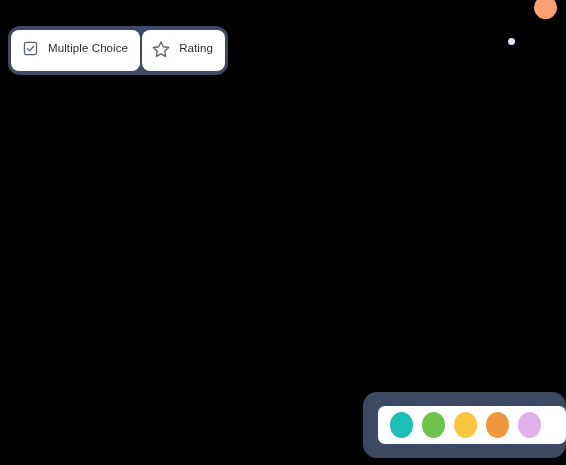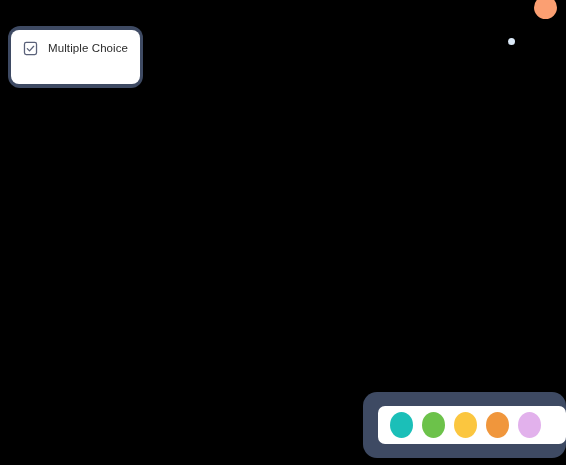--- a/index.html
+++ b/index.html
@@ -38,21 +38,21 @@
     box-shadow: 0 2px 7px rgba(0,0,0,0.55);
   }
 
   .tool-button {
     display: flex;
     flex-direction: row;
     align-items: center;
     gap: 9px;
     background: #ffffff;
     border-radius: 8px;
-    padding: 8px 12px 25px 10px;
+    padding: 8px 12px 12px 10px;
     min-height: 21px;
     cursor: pointer;
     user-select: none;
   }
 
   .tool-button .ticon {
     display: inline-flex;
     align-items: center;
     justify-content: center;
     width: 18px;
@@ -133,20 +133,28 @@
         <svg width="17" height="17" viewBox="0 0 24 24" fill="none" stroke="currentColor" stroke-width="1.8" stroke-linecap="round" stroke-linejoin="round">
           <rect x="3.5" y="3.5" width="17" height="17" rx="2.5"></rect>
           <polyline points="7.5,12.2 10.6,15.3 16.5,8.9"></polyline>
         </svg>
       </span>
       <span class="tlabel">Multiple Choice</span>
     </div>
 
 
 
+    <div class="tool-button">
+      <span class="ticon">
+        <svg width="18" height="18" viewBox="0 0 24 24" fill="none" stroke="currentColor" stroke-width="1.8" stroke-linecap="round" stroke-linejoin="round">
+          <polygon points="12,2.6 15.1,9 22.1,10 17,14.9 18.2,21.8 12,18.5 5.8,21.8 7,14.9 1.9,10 8.9,9"></polygon>
+        </svg>
+      </span>
+      <span class="tlabel">Rating</span>
+    </div>
 
   </div>
 
   <div class="cursor-dot" id="accent-circle" style="background: rgb(251, 159, 114);"></div>
   <div class="cursor-dot" id="pointer-dot" style="background: rgb(219, 233, 247);"></div>
 
   <div class="palette-shell" style="background: rgb(62, 74, 99);">
     <div class="palette-panel">
       <span class="swatch" style="background: rgb(27, 191, 184);"></span>
       <span class="swatch" style="background: rgb(108, 194, 74);"></span>

